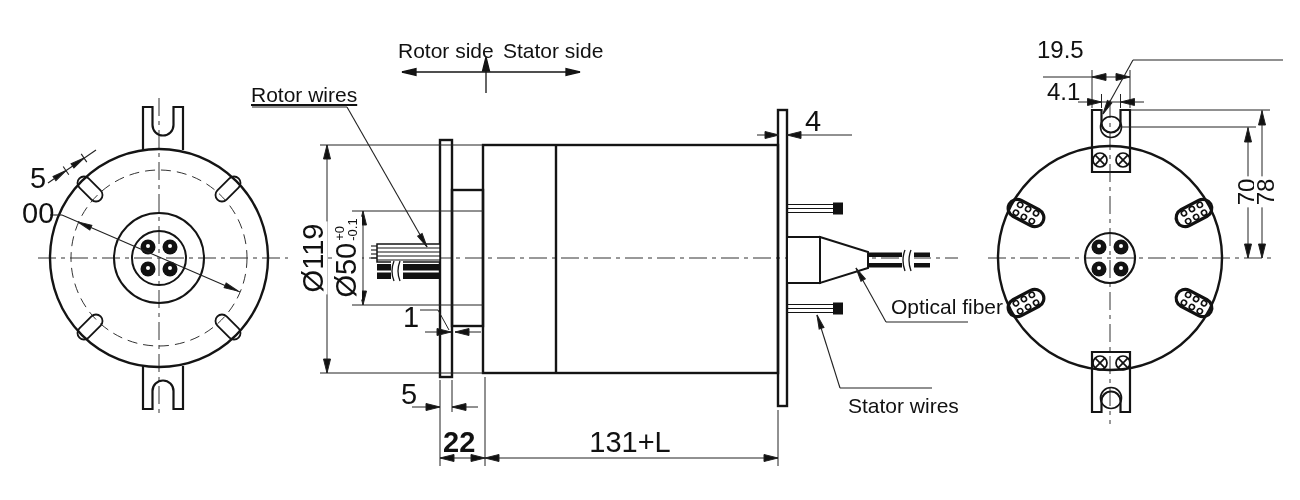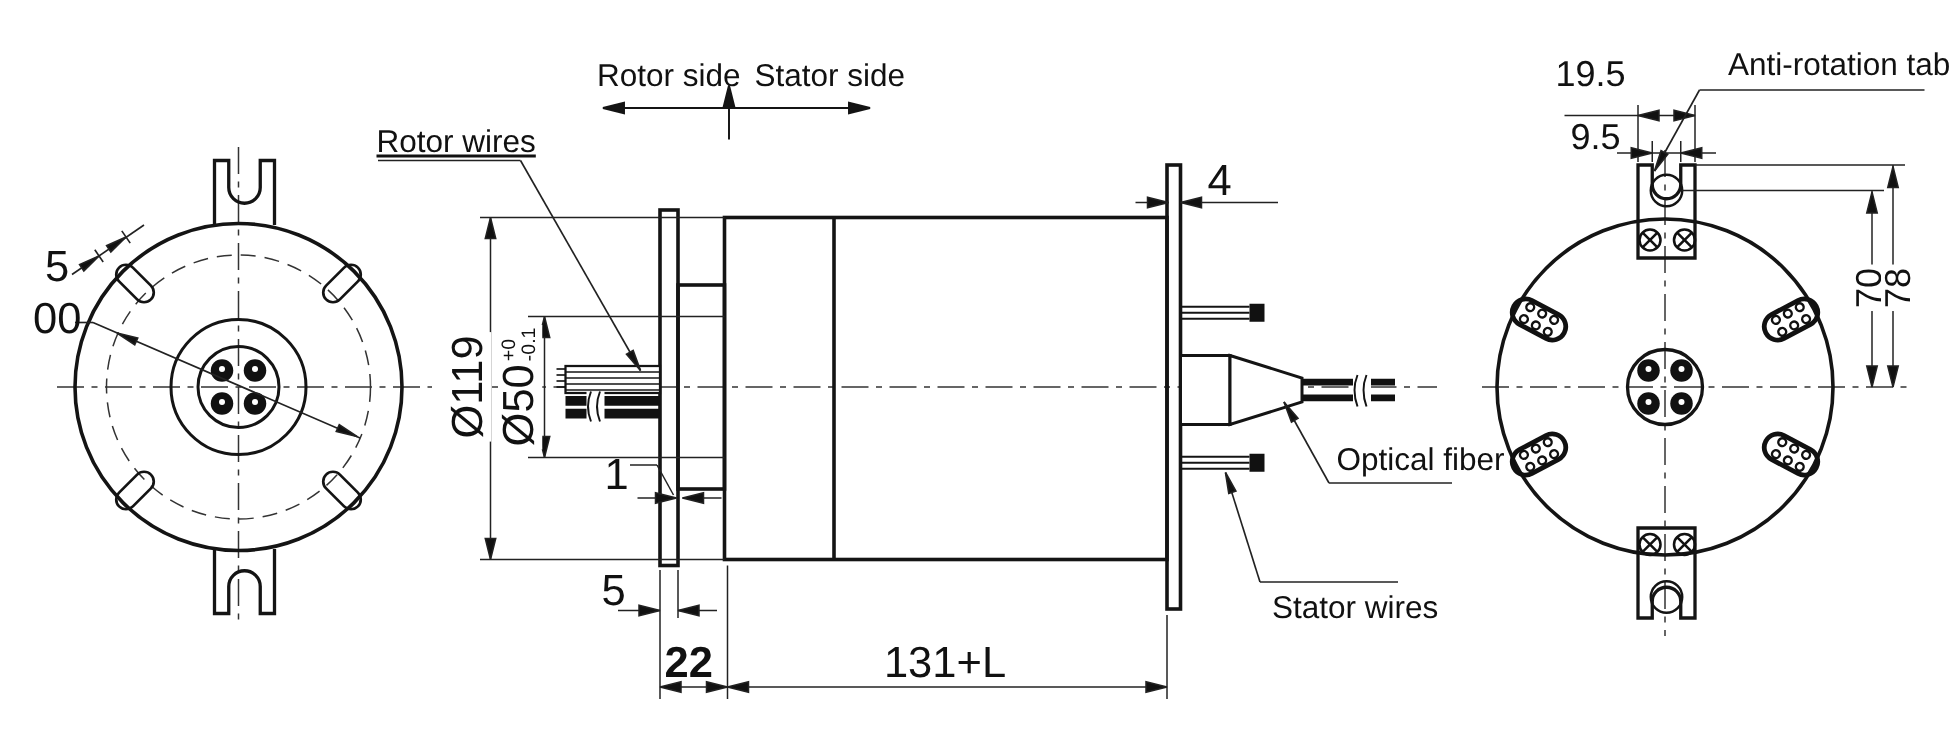--- a/index.html
+++ b/index.html
@@ -291,21 +291,20 @@
       <polygon points="1103,114 1107.4,100.5 1111.8,102.9"></polygon>
     </g>
   </g>
 </svg>
 
 <div class="lbl" style="left:398px;top:40px;">Rotor side</div>
 <div class="lbl" style="left:503px;top:40px;">Stator  side</div>
 <div class="lbl" style="left:251px;top:84px;text-decoration:underline;">Rotor wires</div>
 <div class="lbl" style="left:891px;top:296px;">Optical fiber</div>
 <div class="lbl" style="left:848px;top:362px;margin-top:33px;">Stator wires</div>
-<div class="lbl" style="left:1152px;top:33px;">Anti-rotation tab</div>
 
 <div class="dim" style="left:30px;top:164px;">5</div>
 <div class="dim" style="left:22px;top:199px;">00</div>
 
 <div class="dim rot" style="left:313px;top:258px;">
   <span>Ø119</span>
 </div>
 <div class="dim rot" style="left:347px;top:258px;">
   <span>Ø50</span><span class="tol">
         <span>+0</span>
@@ -313,21 +312,21 @@
       </span>
 </div>
 
 <div class="dim" style="left:805px;top:107px;">4</div>
 <div class="dim" style="left:403px;top:303px;">1</div>
 <div class="dim" style="left:401px;top:380px;">5</div>
 <div class="dim" style="left:443px;top:428px;font-weight:bold;">22</div>
 <div class="dim" style="left:630px;top:428px;transform:translateX(-50%);">131+L</div>
 
 <div class="dim sm" style="left:1037px;top:38px;">19.5</div>
-<div class="dim sm" style="left:1047px;top:80px;">9.5</div>
+<div class="dim sm" style="left:1047px;top:80px;">4.1</div>
 <div class="dim sm rot" style="left:1247px;top:192px;">
   <span>70</span>
 </div>
 <div class="dim sm rot" style="left:1266px;top:192px;">
   <span>78</span>
 </div>
 
 </div>
 
 </body></html>

